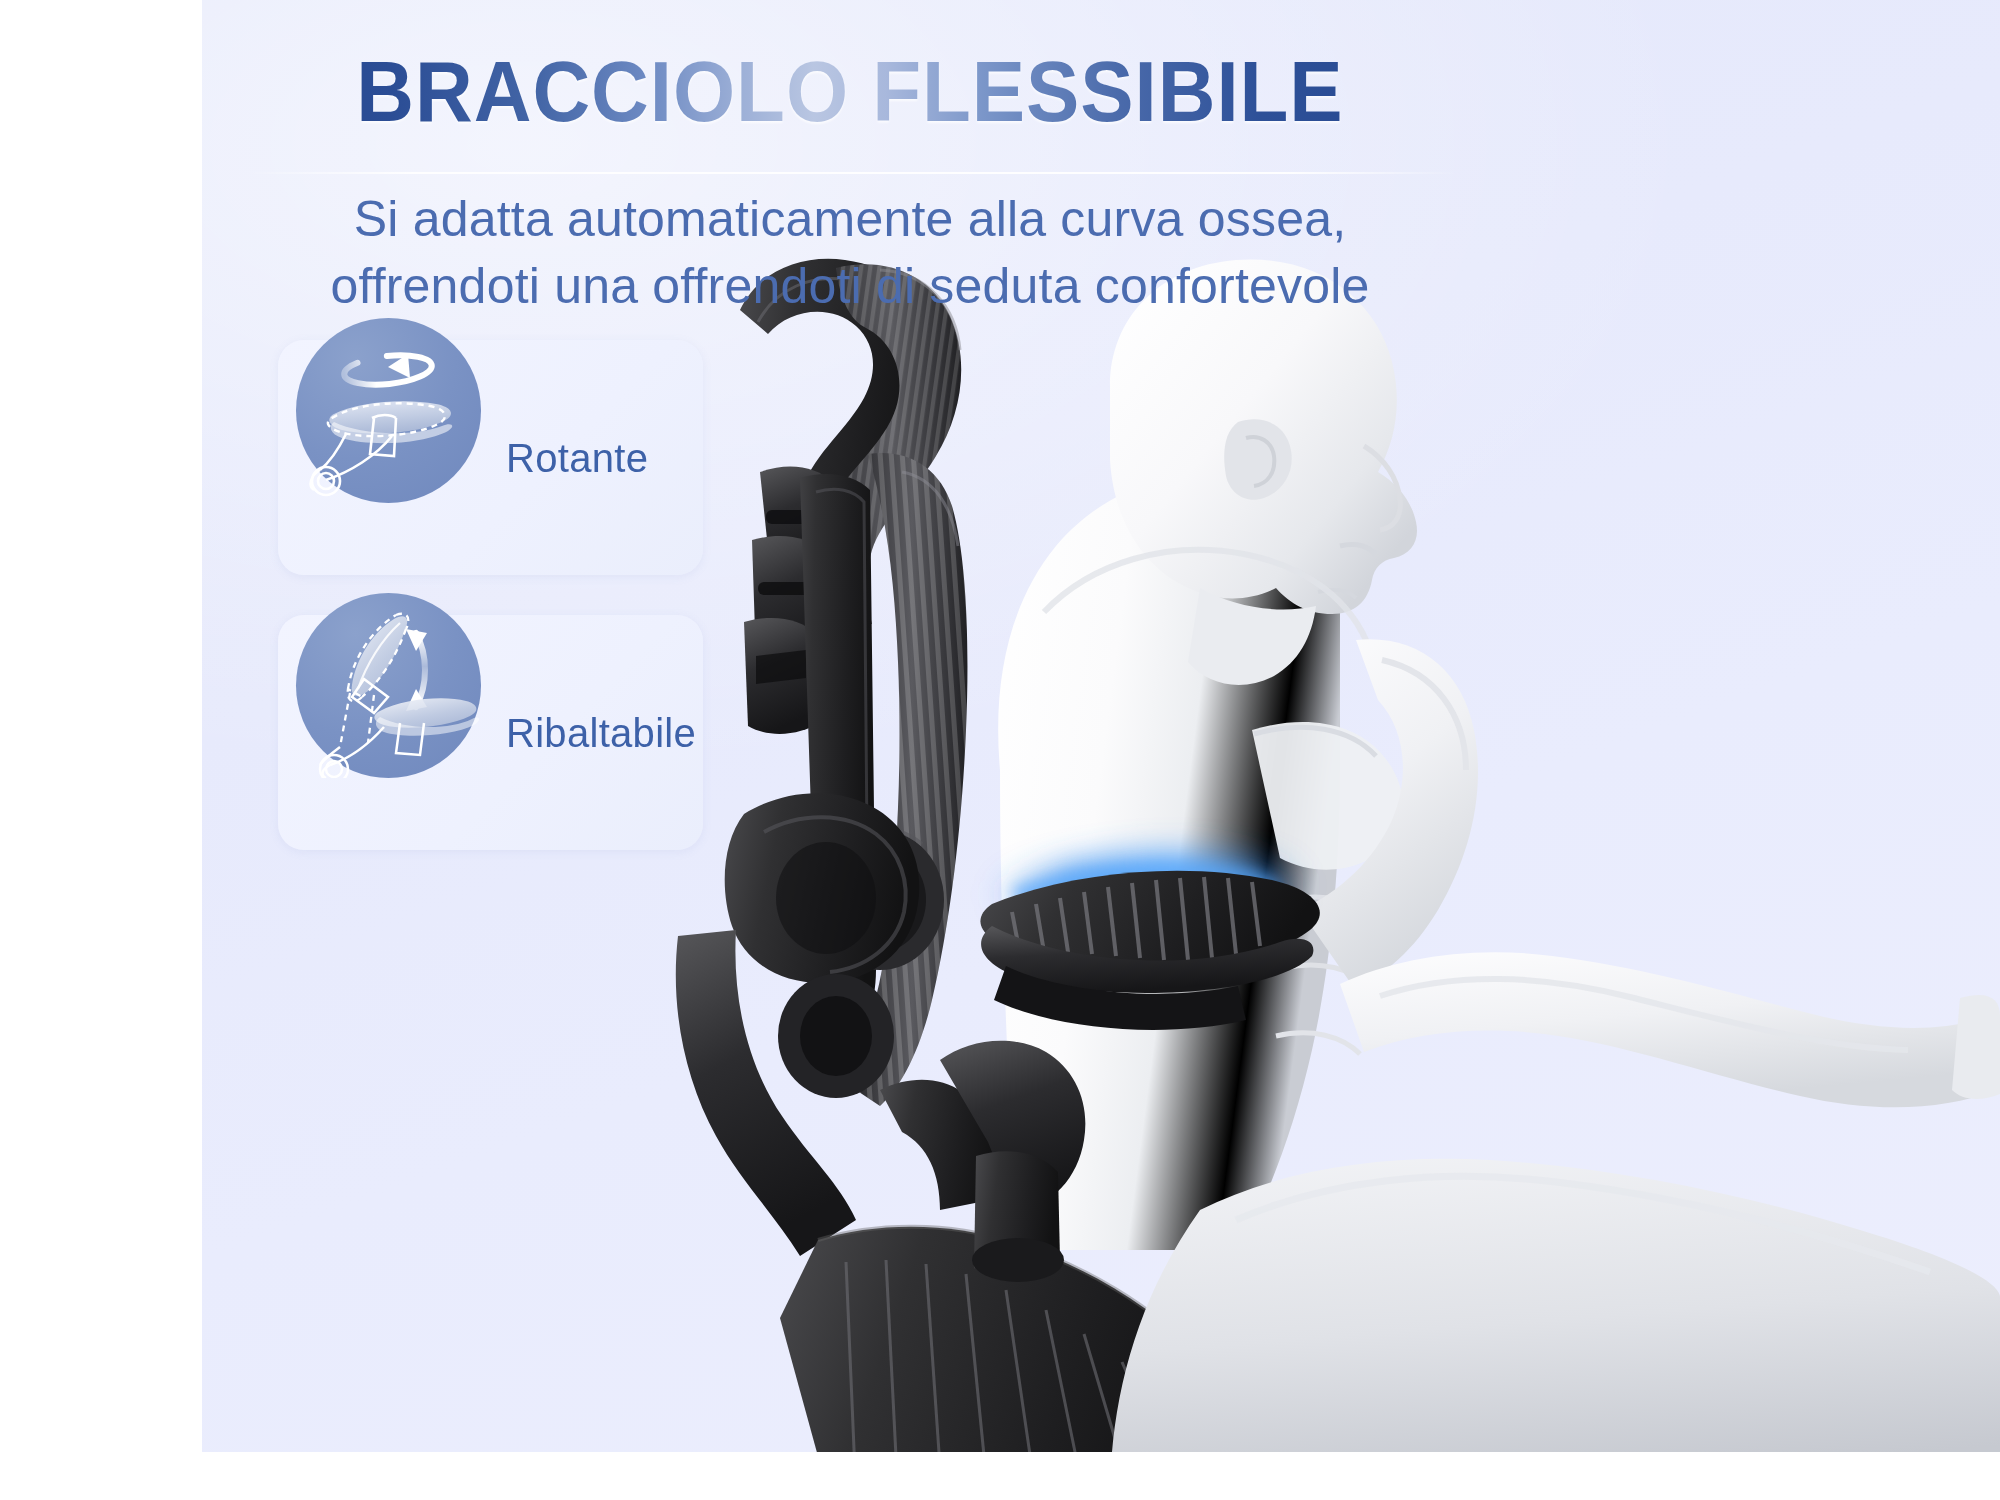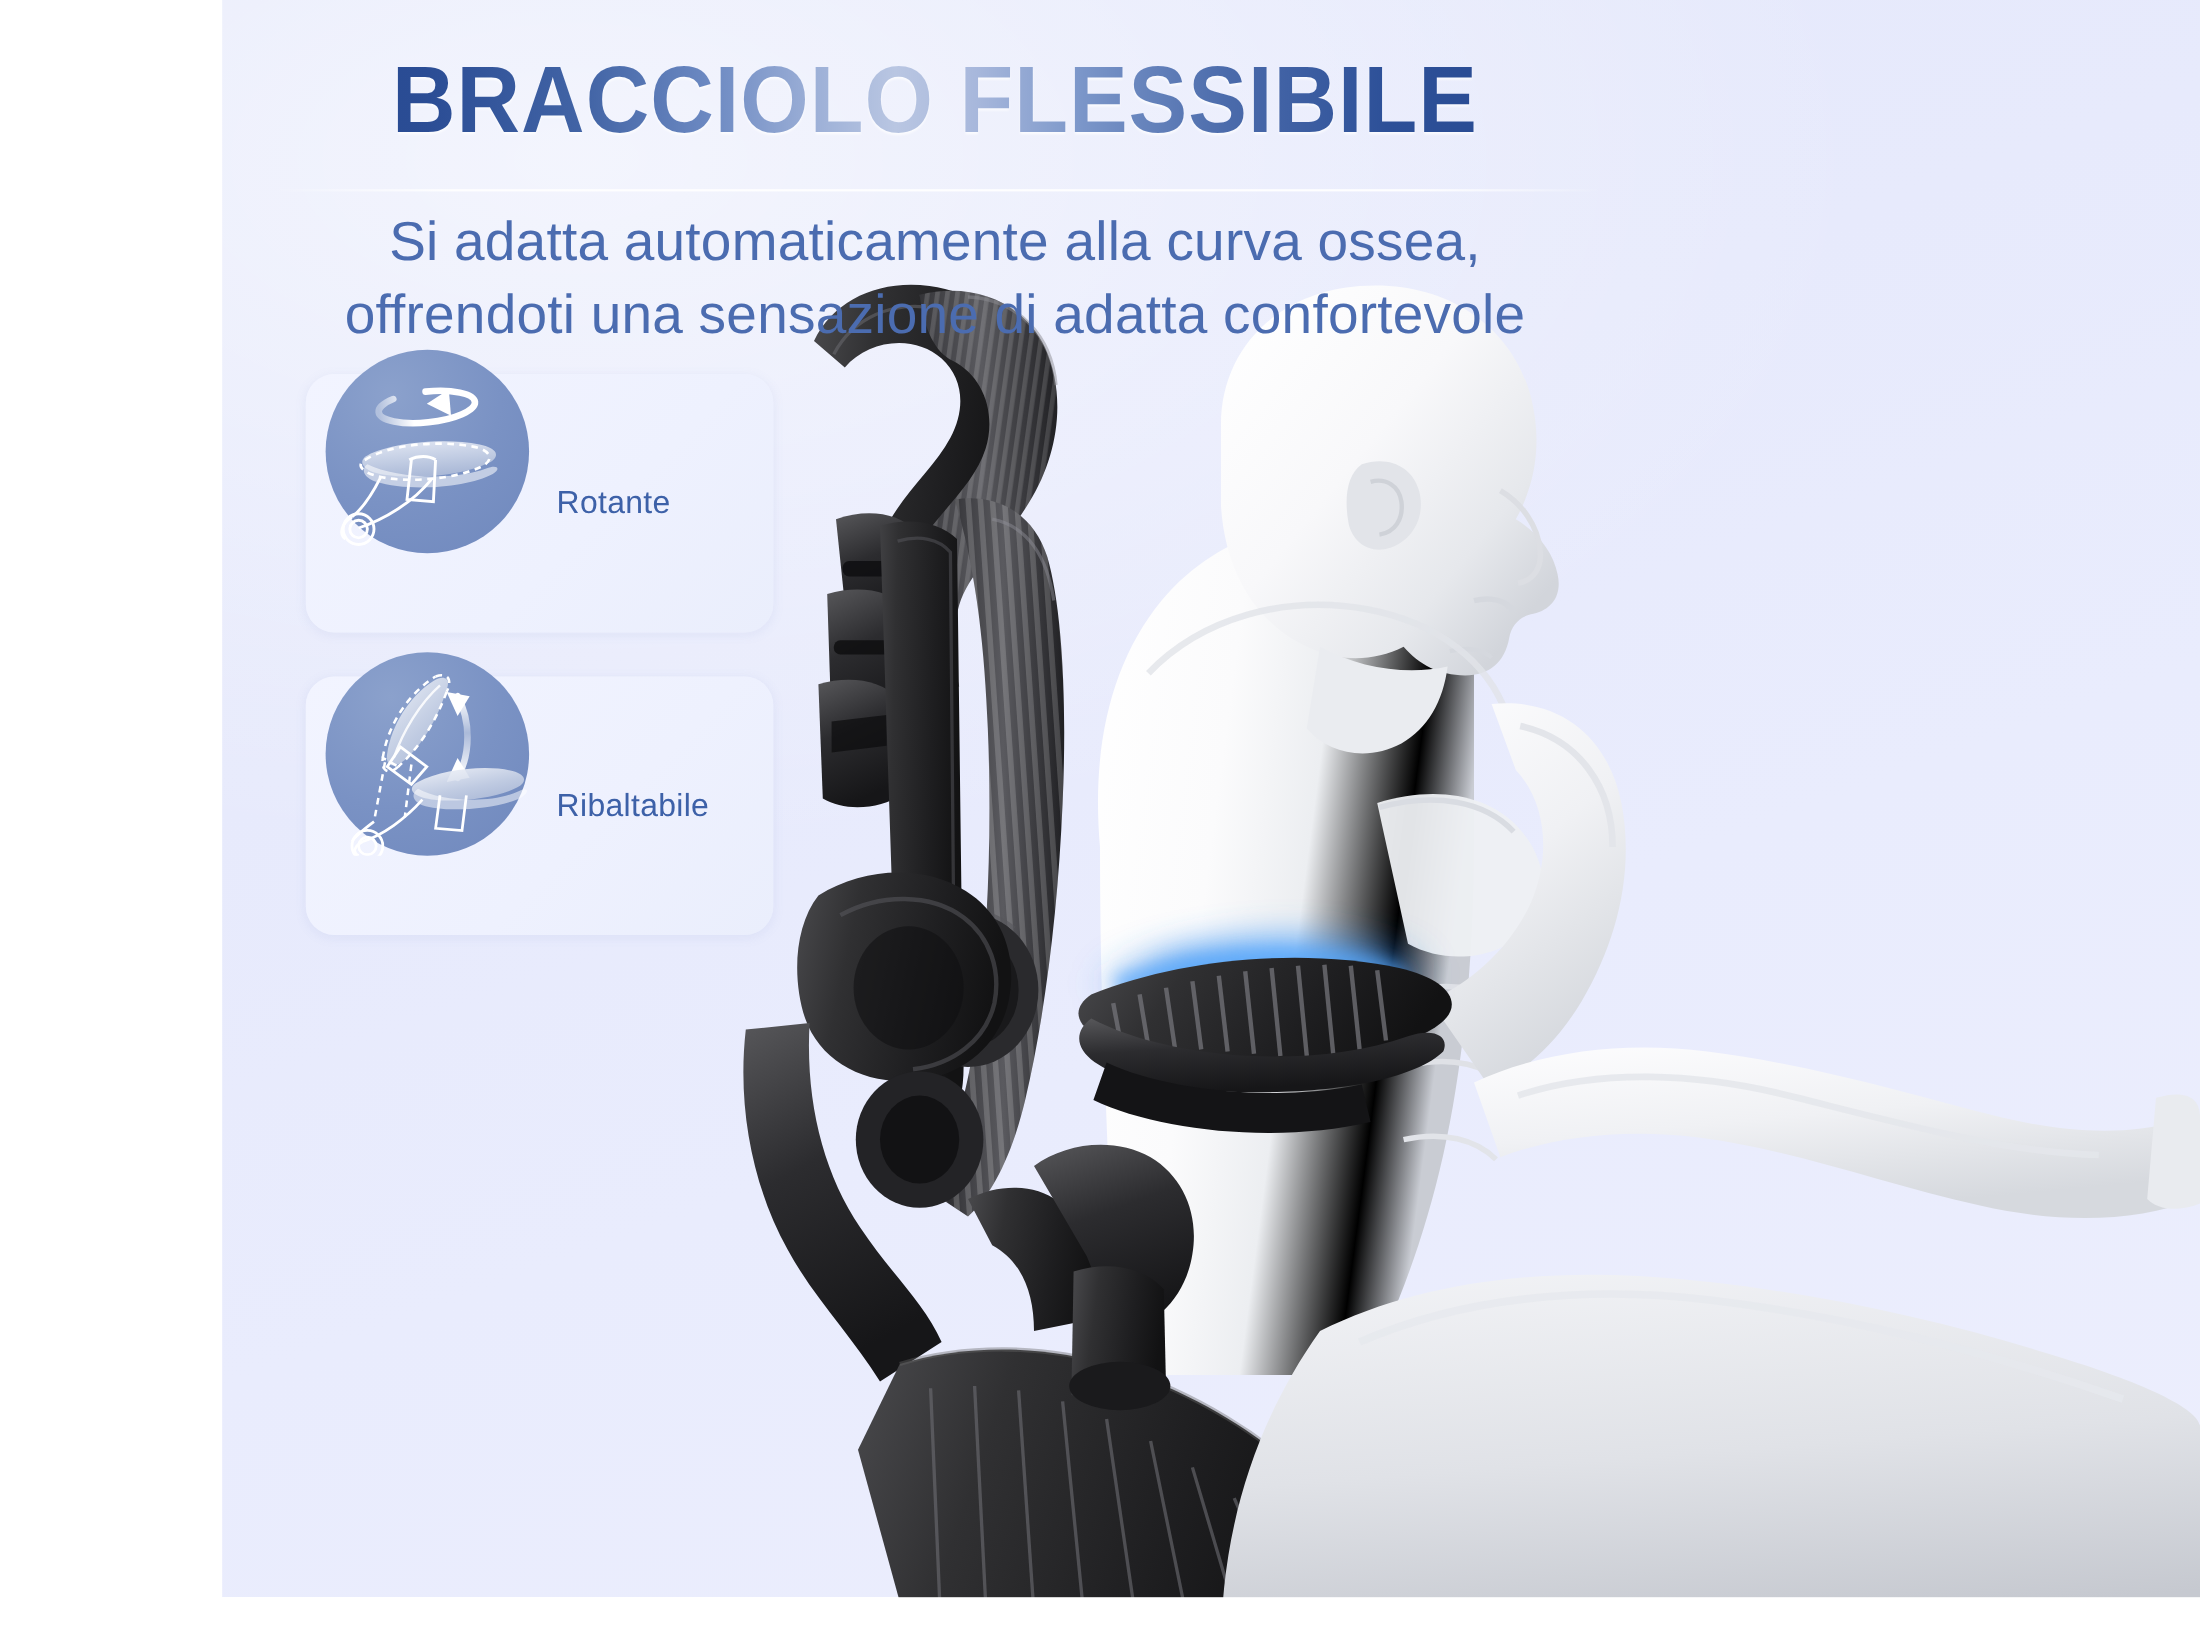--- a/index.html
+++ b/index.html
@@ -59,21 +59,21 @@
   }
   .card.c1{top:340px;}
   .card.c2{top:615px;}
   .icon-circle{
     position:absolute;left:18px;top:-22px;width:185px;height:185px;border-radius:50%;
     background:radial-gradient(120% 120% at 32% 22%, #8ba1cc 0%, #7a92c4 45%, #6c85bb 100%);
   }
   .icon-circle svg{position:absolute;left:0;top:0;}
   .card-label{
     position:absolute;left:228px;top:50%;transform:translateY(-50%);
-    color:#3d61a8;font-size:29px;font-weight:400;letter-spacing:.3px;
+    color:#3d61a8;font-size:40px;font-weight:400;letter-spacing:.3px;
   }
 
   
   .photo{position:absolute;left:640px;top:210px;width:1360px;height:1290px;}
   .photo svg{display:block;}
 </style>
 </head>
 <body>
 
 <div class="stage">
@@ -385,21 +385,21 @@
   </div>
 
   <div class="panel-mask-l"></div>
   <div class="panel-mask-b"></div>
 
   <div class="title">BRACCIOLO FLESSIBILE</div>
   <div class="divider"></div>
 
   <div class="subtitle">
     <span class="ln">Si adatta automaticamente alla curva ossea,</span>
-    <span class="ln">offrendoti una sensazione di adatta confortevole</span>
+    <span class="ln">offrendoti una offrendoti di seduta confortevole</span>
   </div>
 
   <div class="card c1">
     <div class="icon-circle">
       <svg width="185" height="185" viewBox="0 0 185 185" xmlns="http://www.w3.org/2000/svg">
         <defs>
           <linearGradient id="padG1" x1="0" y1="0" x2="0.3" y2="1">
             <stop offset="0%" stop-color="#e9edf7" stop-opacity=".95"></stop>
             <stop offset="60%" stop-color="#cdd6e8" stop-opacity=".85"></stop>
             <stop offset="100%" stop-color="#b7c3dc" stop-opacity=".8"></stop>

